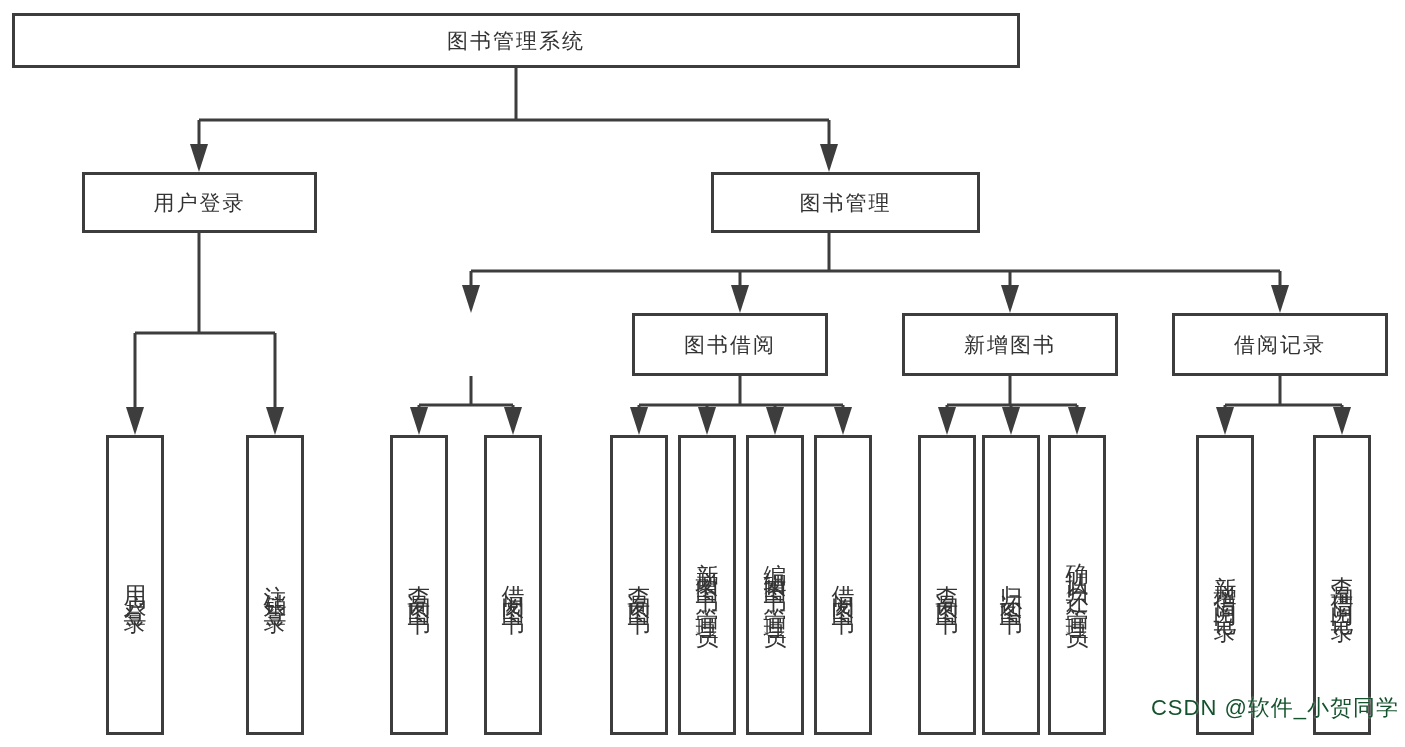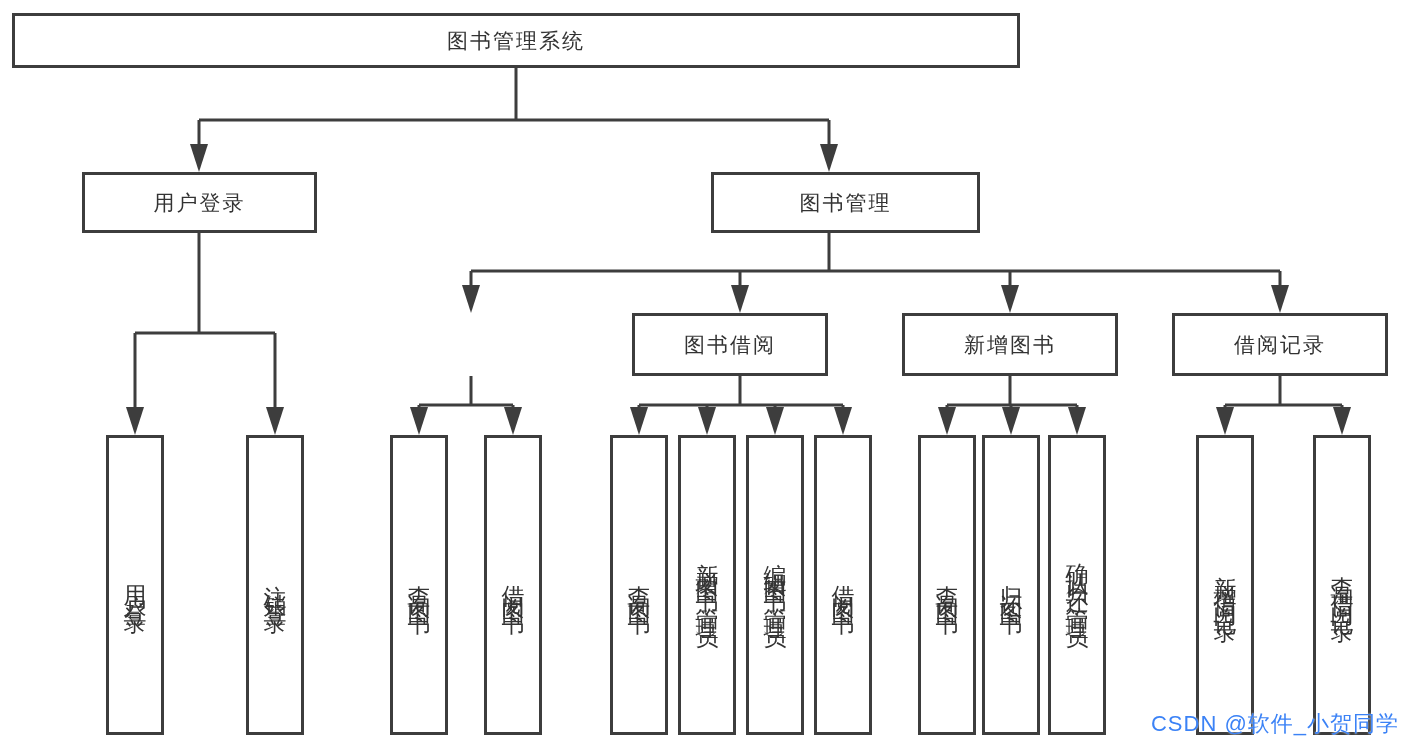--- a/index.html
+++ b/index.html
@@ -27,25 +27,25 @@
     writing-mode:vertical-rl;
     text-orientation:mixed;
     font-size:23px;
     letter-spacing:9px;
     line-height:1;
     color:#333333;
   }
   #watermark{
     position:absolute;
     right:6px;
-    bottom:8px;
+    bottom:24px;
     z-index:4;
     font-size:22px;
     letter-spacing:1px;
-    color:#3b82f6;
+    color:#14532d;
     text-shadow:0 0 2px #ffffff;
     white-space:nowrap;
   }
 </style>
 </head>
 <body>
 
 <div id="canvas">
 
   <svg id="lines" width="1405" height="747" viewBox="0 0 1405 747">

